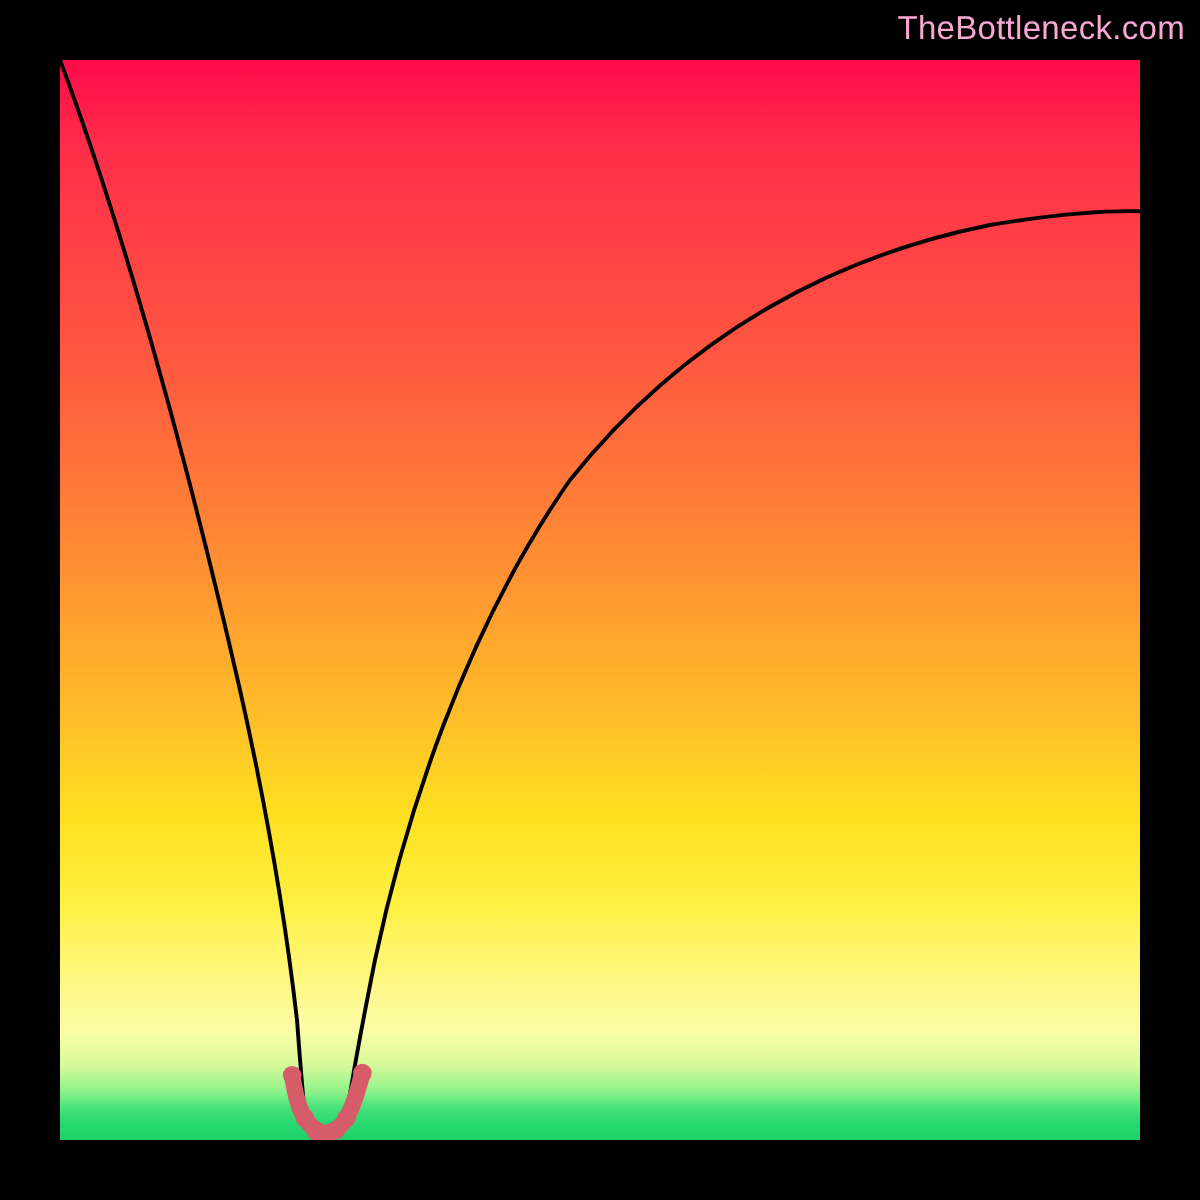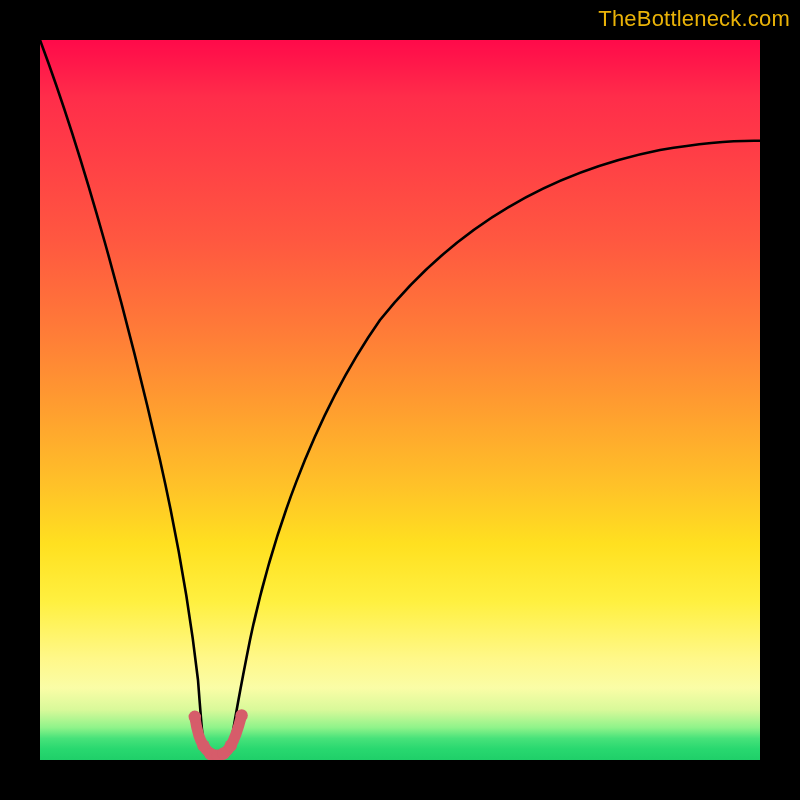--- a/index.html
+++ b/index.html
@@ -52,21 +52,21 @@
   svg.curves {
     position: absolute;
     inset: 0;
   }
   .watermark {
     position: absolute;
     top: 6px;
     right: 10px;
     font-family: Arial, Helvetica, sans-serif;
     font-size: 22px;
-    color: #eab308;
+    color: #f9a8d4;
     font-weight: 500;
     letter-spacing: 0.2px;
     user-select: none;
   }
 </style>
 </head>
 <body>
 
 <div class="frame">
 

